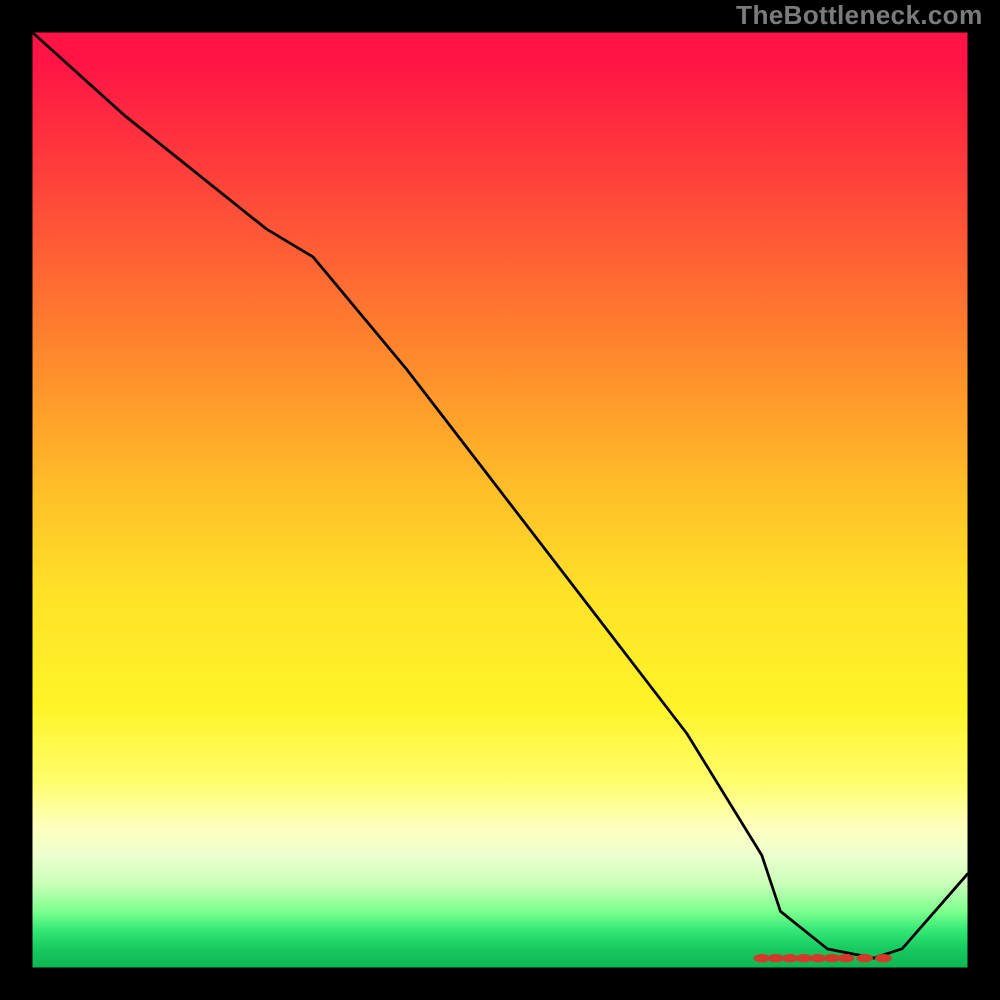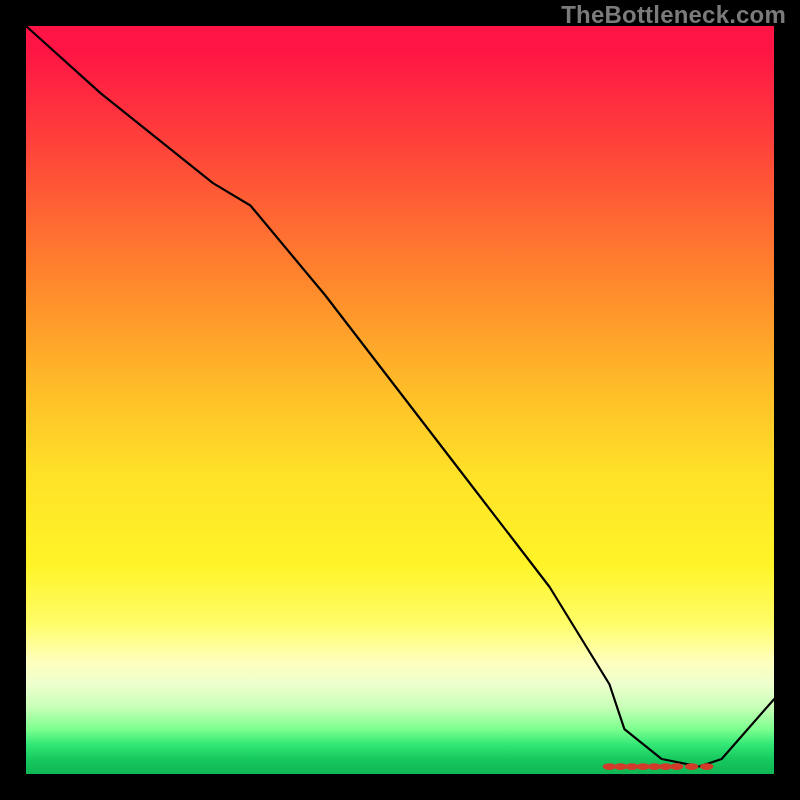--- a/index.html
+++ b/index.html
@@ -15,21 +15,21 @@
     position: relative;
     width: 800px;
     height: 800px;
     background: #000;
   }
   .watermark {
     position: absolute;
     top: 1px;
     right: 14px;
     color: #7b7b7b;
-    font-size: 24px;
+    font-size: 21px;
     font-weight: 600;
     letter-spacing: 0.2px;
     z-index: 10;
   }
   .plot {
     position: absolute;
     left: 26px;
     top: 26px;
     width: 748px;
     height: 748px;

